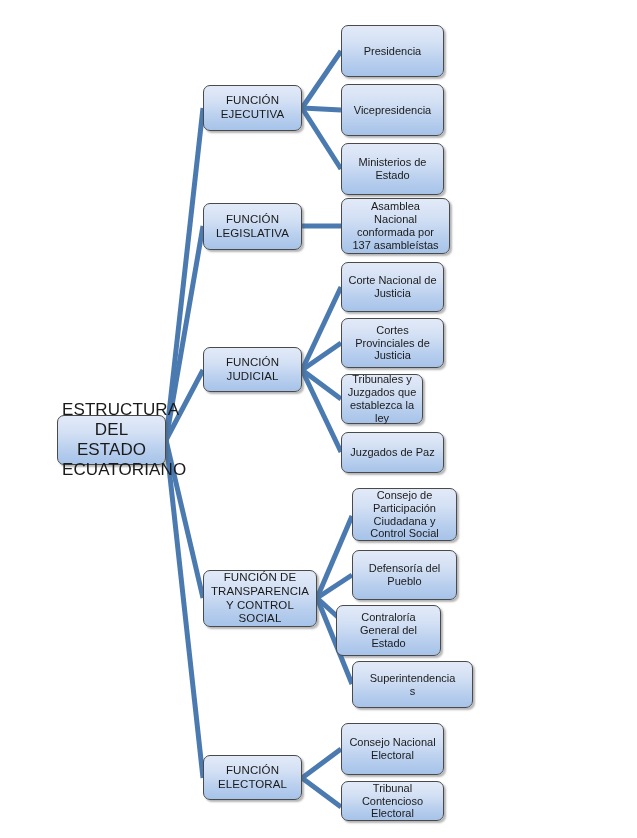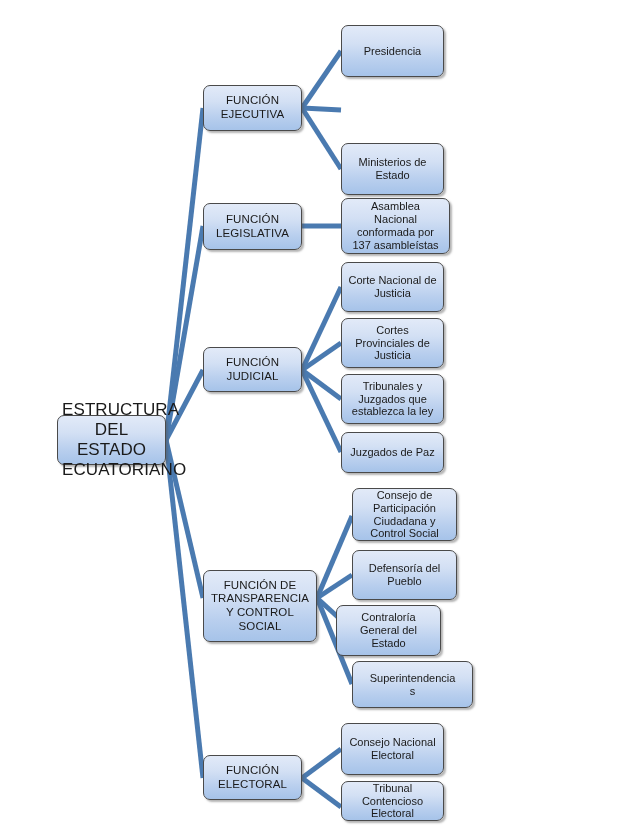--- a/index.html
+++ b/index.html
@@ -99,20 +99,23 @@
 ECUATORIANO</span>
   </div>
 
   <div class="node level1" style="left:203px; top:85px; width:99px; height:46px;">
     <span class="txt">FUNCIÓN
 EJECUTIVA</span>
   </div>
   <div class="node leaf" style="left:341px; top:25px; width:103px; height:52px;">
     <span class="txt">Presidencia</span>
   </div>
+  <div class="node leaf" style="left:341px; top:84px; width:103px; height:52px;">
+    <span class="txt">Vicepresidencia</span>
+  </div>
   <div class="node leaf" style="left:341px; top:143px; width:103px; height:52px;">
     <span class="txt">Ministerios de
 Estado</span>
   </div>
 
   <div class="node level1" style="left:203px; top:203px; width:99px; height:47px;">
     <span class="txt">FUNCIÓN
 LEGISLATIVA</span>
   </div>
   <div class="node leaf" style="left:341px; top:198px; width:109px; height:56px;">
@@ -128,30 +131,30 @@
   </div>
   <div class="node leaf" style="left:341px; top:262px; width:103px; height:50px;">
     <span class="txt">Corte Nacional de
 Justicia</span>
   </div>
   <div class="node leaf" style="left:341px; top:318px; width:103px; height:50px;">
     <span class="txt">Cortes
 Provinciales de
 Justicia</span>
   </div>
-  <div class="node leaf" style="left:341px; top:374px; width:103px; height:50px;">
+  <div class="node leaf" style="left:341px; top:374px; width:82px; height:50px;">
     <span class="txt">Tribunales y
 Juzgados que
 establezca la ley</span>
   </div>
   <div class="node leaf" style="left:341px; top:432px; width:103px; height:41px;">
     <span class="txt">Juzgados de Paz</span>
   </div>
 
-  <div class="node level1" style="left:203px; top:570px; width:114px; height:72px;">
+  <div class="node level1" style="left:203px; top:570px; width:114px; height:57px;">
     <span class="txt">FUNCIÓN DE
 TRANSPARENCIA
 Y CONTROL
 SOCIAL</span>
   </div>
   <div class="node leaf" style="left:352px; top:488px; width:105px; height:53px;">
     <span class="txt">Consejo de
 Participación
 Ciudadana y
 Control Social</span>

